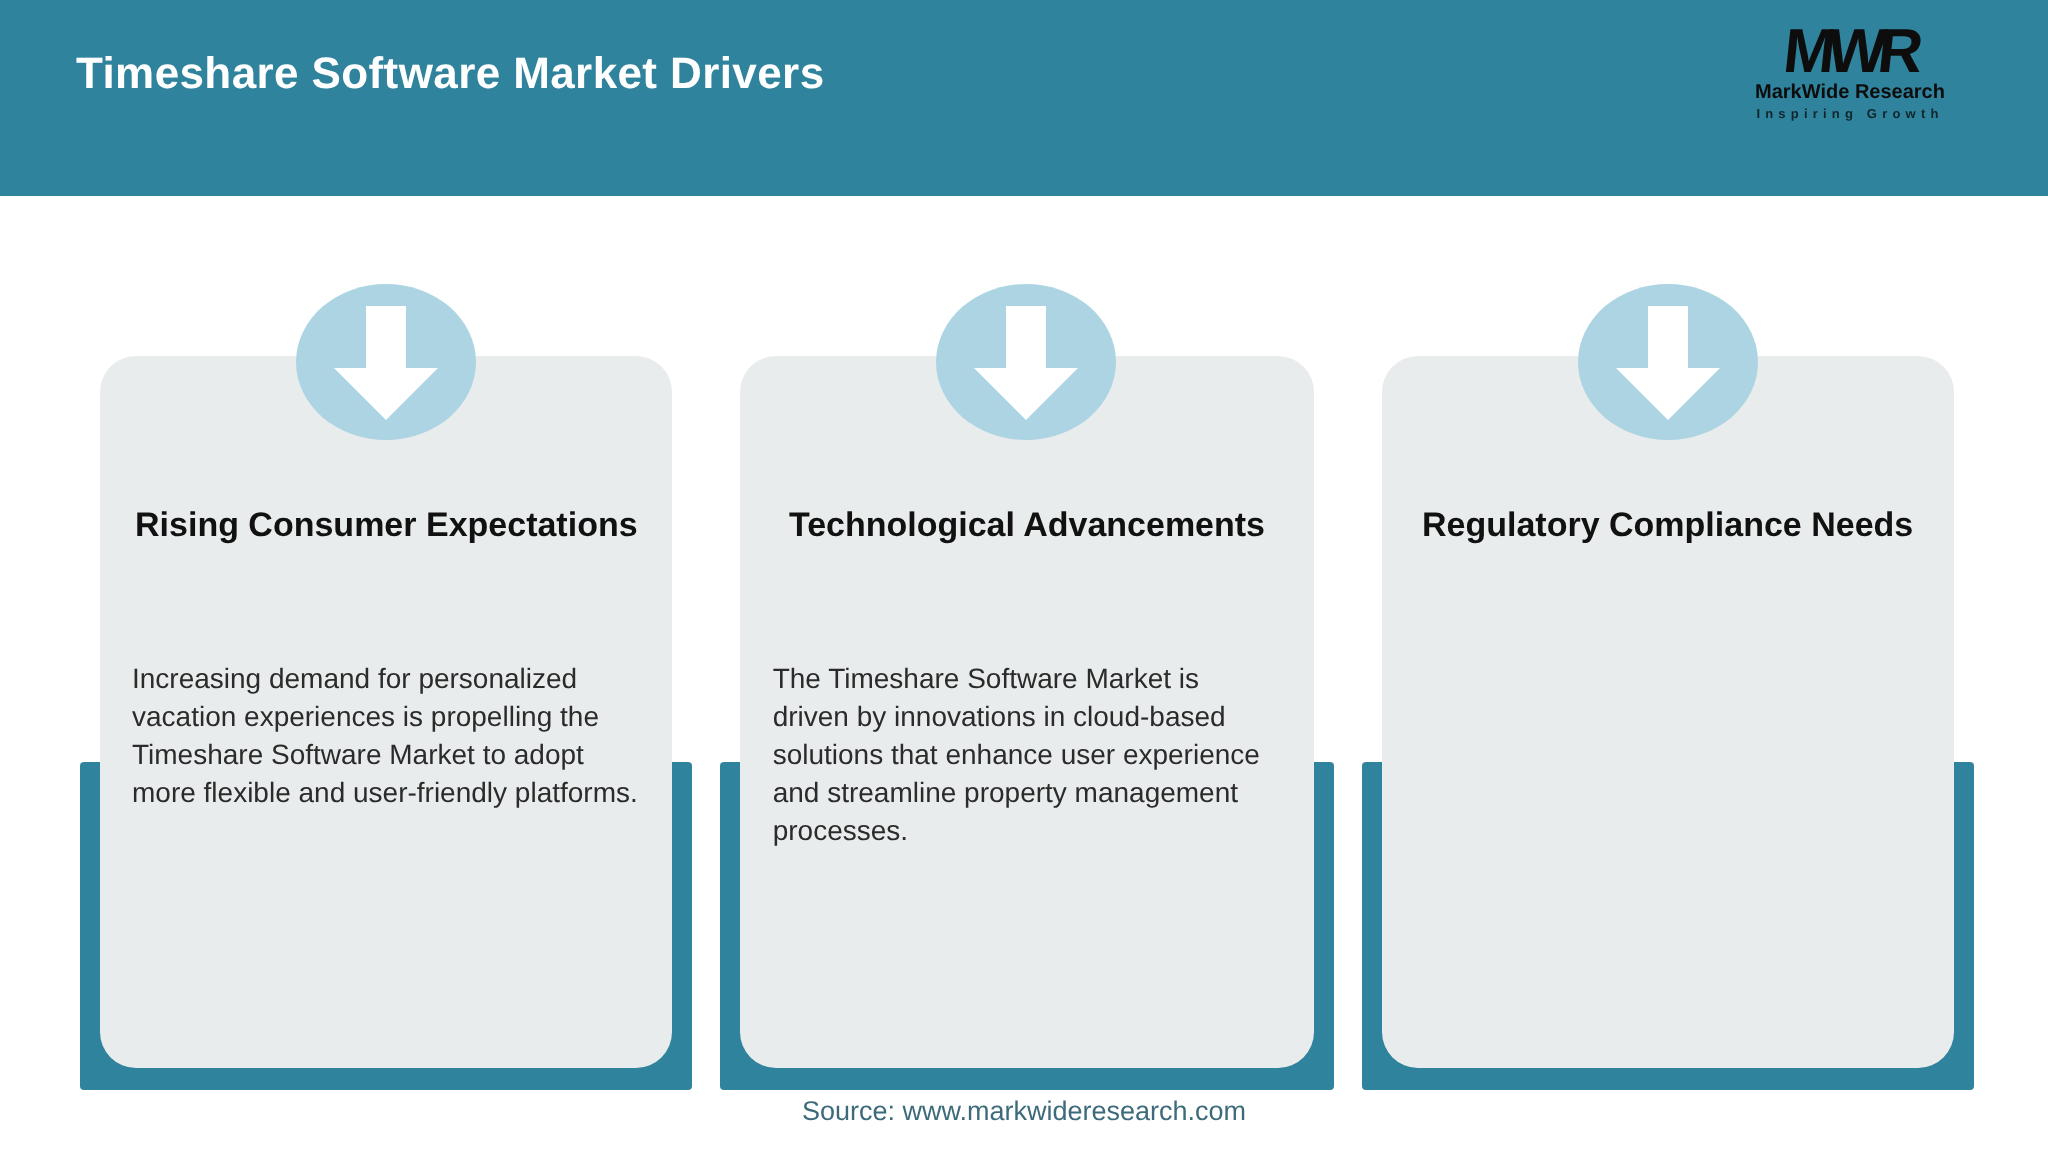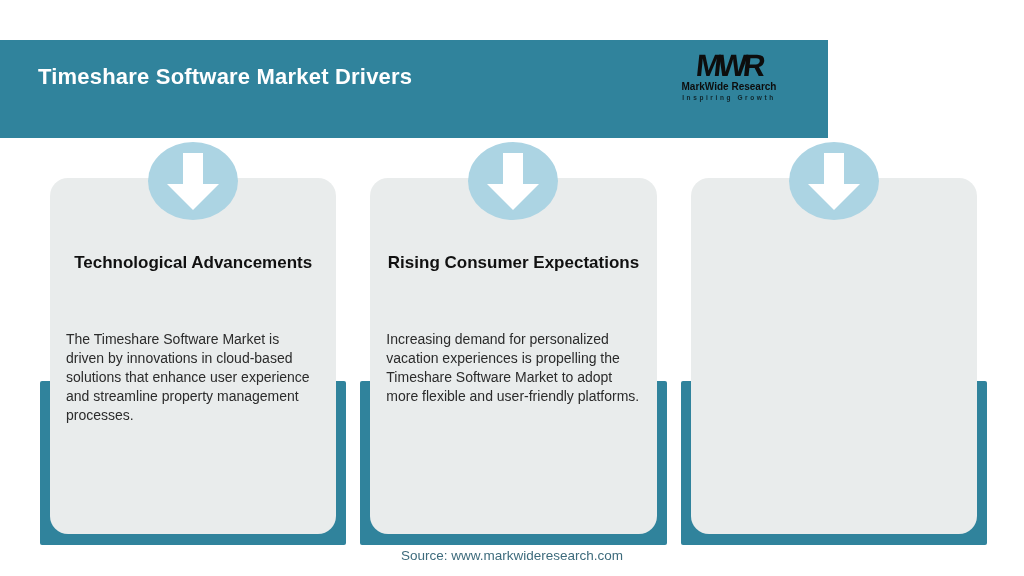--- a/index.html
+++ b/index.html
@@ -7,23 +7,22 @@
     width:1024px;height:576px;
     font-family:"Liberation Sans", sans-serif;
     background:#ffffff;
     position:relative;
     overflow:hidden;
   }
   .page{position:absolute;inset:0;width:1024px;height:576px;background:#ffffff;}
 
   
   .header{
-    position:absolute;left:0;top:0;width:828px;height:98px;
+    position:absolute;left:0;top:0;width:1024px;height:98px;
     background:#30839C;
-    margin-top:40px;
   }
   .header-title{
     position:absolute;left:38px;top:24px;
     color:#ffffff;font-size:22px;font-weight:bold;
     letter-spacing:.2px;
   }
   .logo{
     position:absolute;right:34px;top:10px;width:130px;
     text-align:center;color:#0d0d0d;
   }
@@ -108,48 +107,49 @@
       <div class="logo-name">MarkWide Research</div>
       <div class="logo-tagline">Inspiring Growth</div>
     </div>
   </div>
 
   <div class="cards-row">
 
     <div class="card-col">
       <div class="card-backdrop"></div>
       <div class="card">
+        <h3 class="card-title">Rising Consumer Expectations</h3>
+        <p class="card-body">Increasing demand for personalized vacation experiences is propelling the Timeshare Software Market to adopt more flexible and user-friendly platforms.</p>
+      </div>
+      <div class="badge">
+        <div class="arrow">
+          <div class="arrow-stem"></div>
+          <div class="arrow-head"></div>
+        </div>
+      </div>
+    </div>
+
+    <div class="card-col">
+      <div class="card-backdrop"></div>
+      <div class="card">
         <h3 class="card-title">Technological Advancements</h3>
         <p class="card-body">The Timeshare Software Market is driven by innovations in cloud-based solutions that enhance user experience and streamline property management processes.</p>
       </div>
       <div class="badge">
         <div class="arrow">
           <div class="arrow-stem"></div>
           <div class="arrow-head"></div>
         </div>
       </div>
     </div>
 
     <div class="card-col">
       <div class="card-backdrop"></div>
       <div class="card">
-        <h3 class="card-title">Rising Consumer Expectations</h3>
-        <p class="card-body">Increasing demand for personalized vacation experiences is propelling the Timeshare Software Market to adopt more flexible and user-friendly platforms.</p>
-      </div>
-      <div class="badge">
-        <div class="arrow">
-          <div class="arrow-stem"></div>
-          <div class="arrow-head"></div>
-        </div>
-      </div>
-    </div>
-
-    <div class="card-col">
-      <div class="card-backdrop"></div>
-      <div class="card">
+        <h3 class="card-title">Regulatory Compliance Needs</h3>
       </div>
       <div class="badge">
         <div class="arrow">
           <div class="arrow-stem"></div>
           <div class="arrow-head"></div>
         </div>
       </div>
     </div>
 
   </div>

